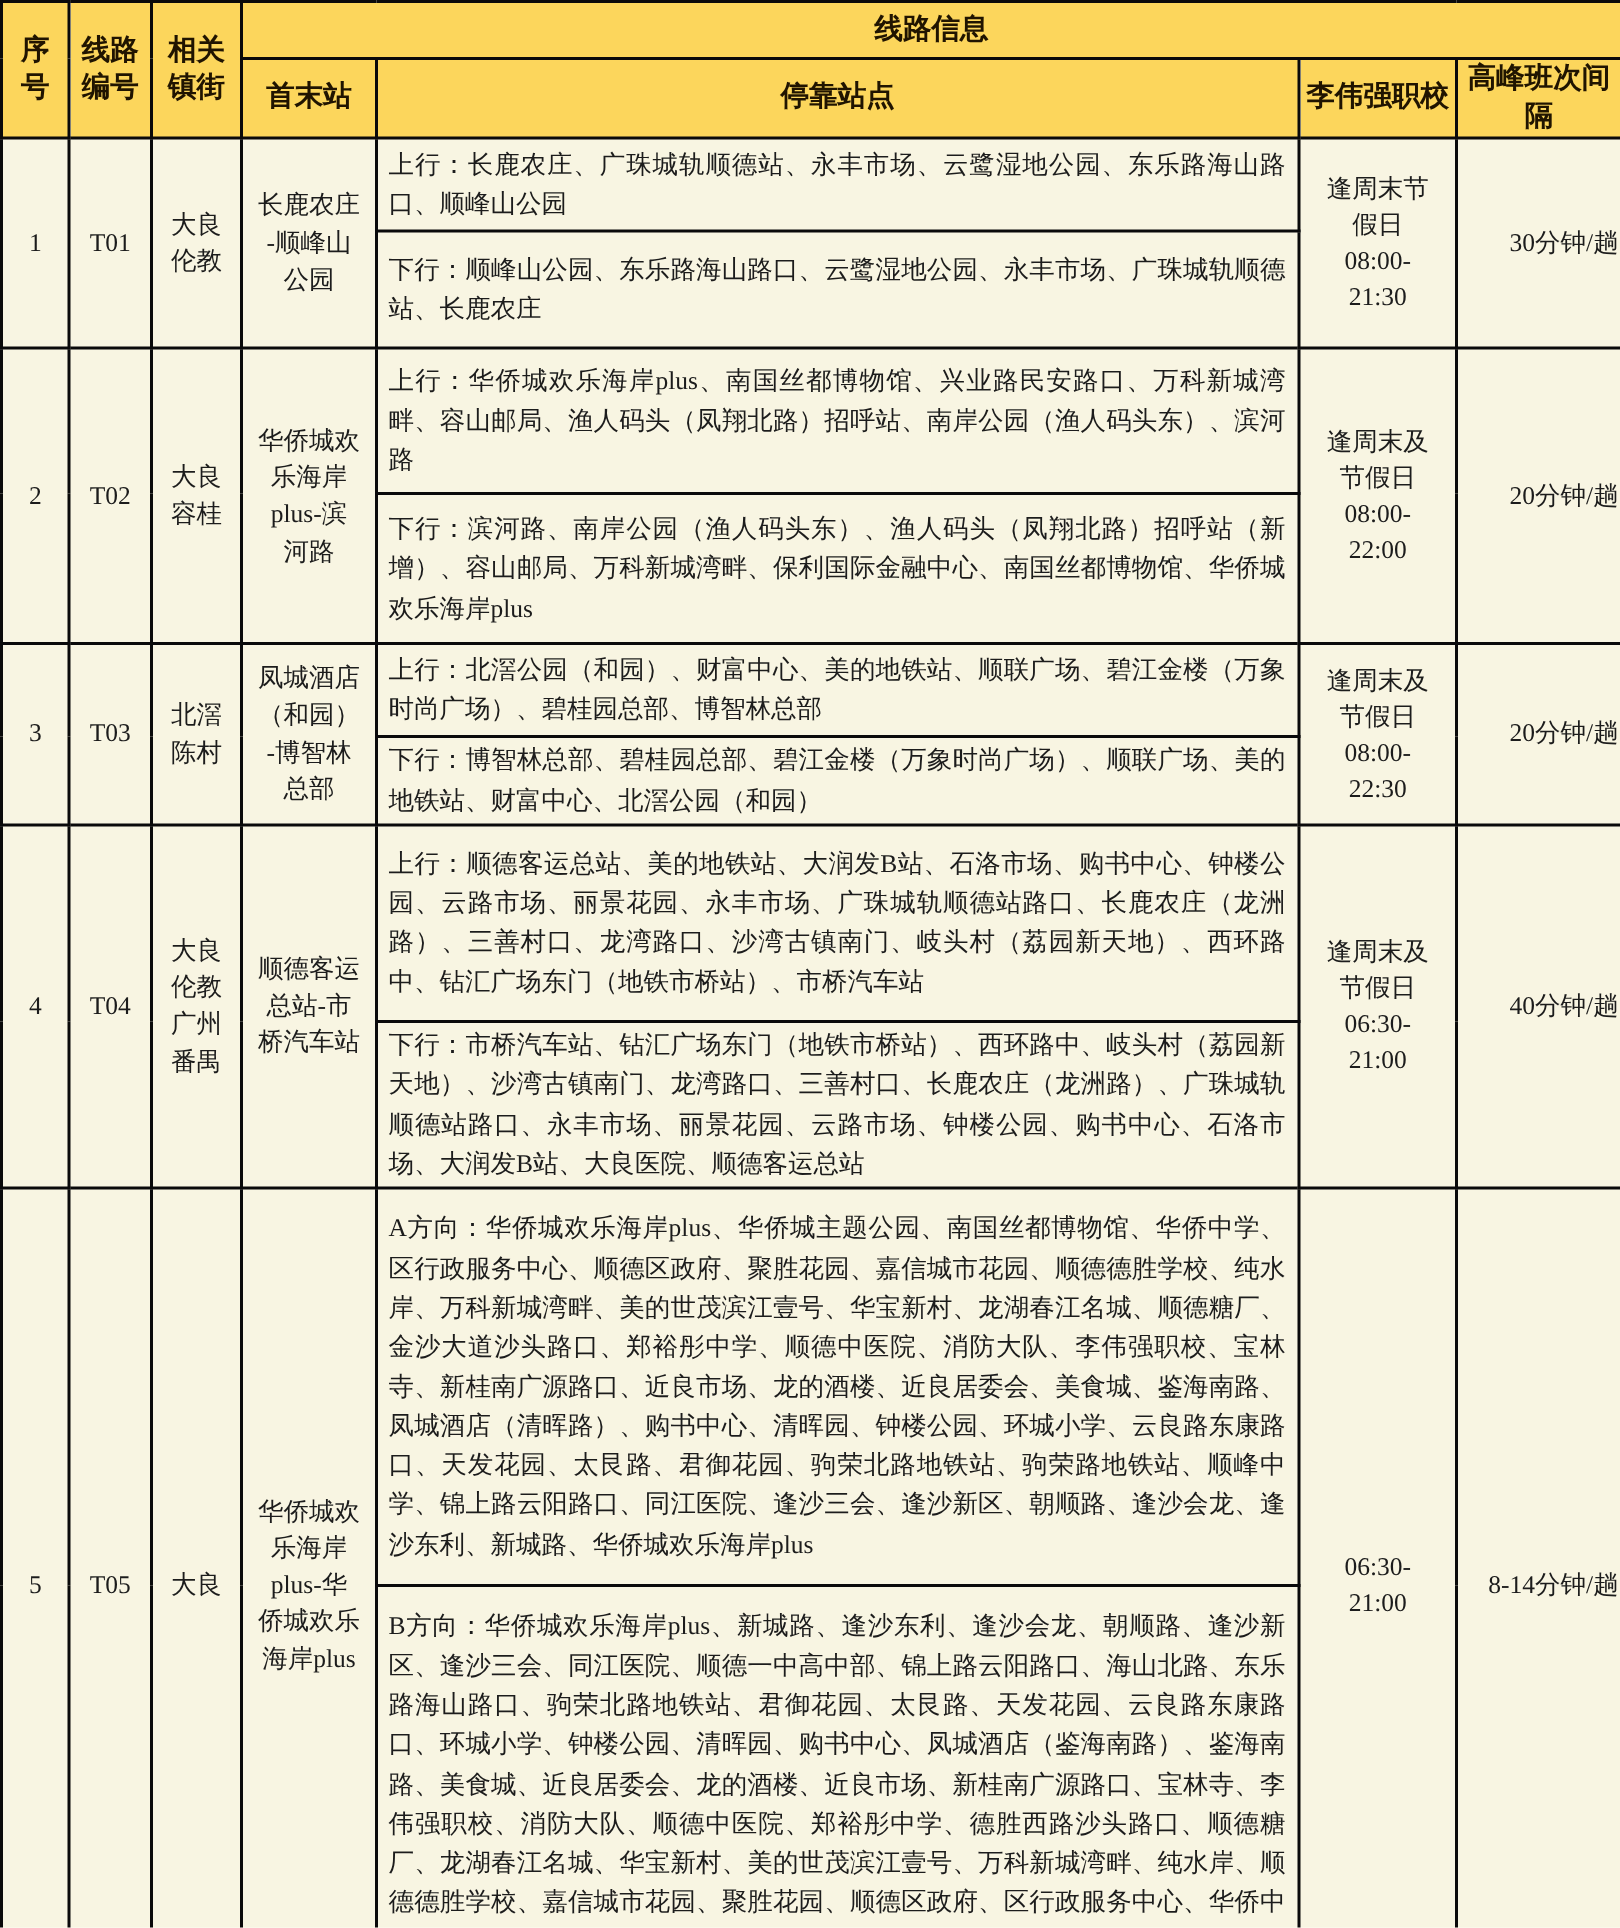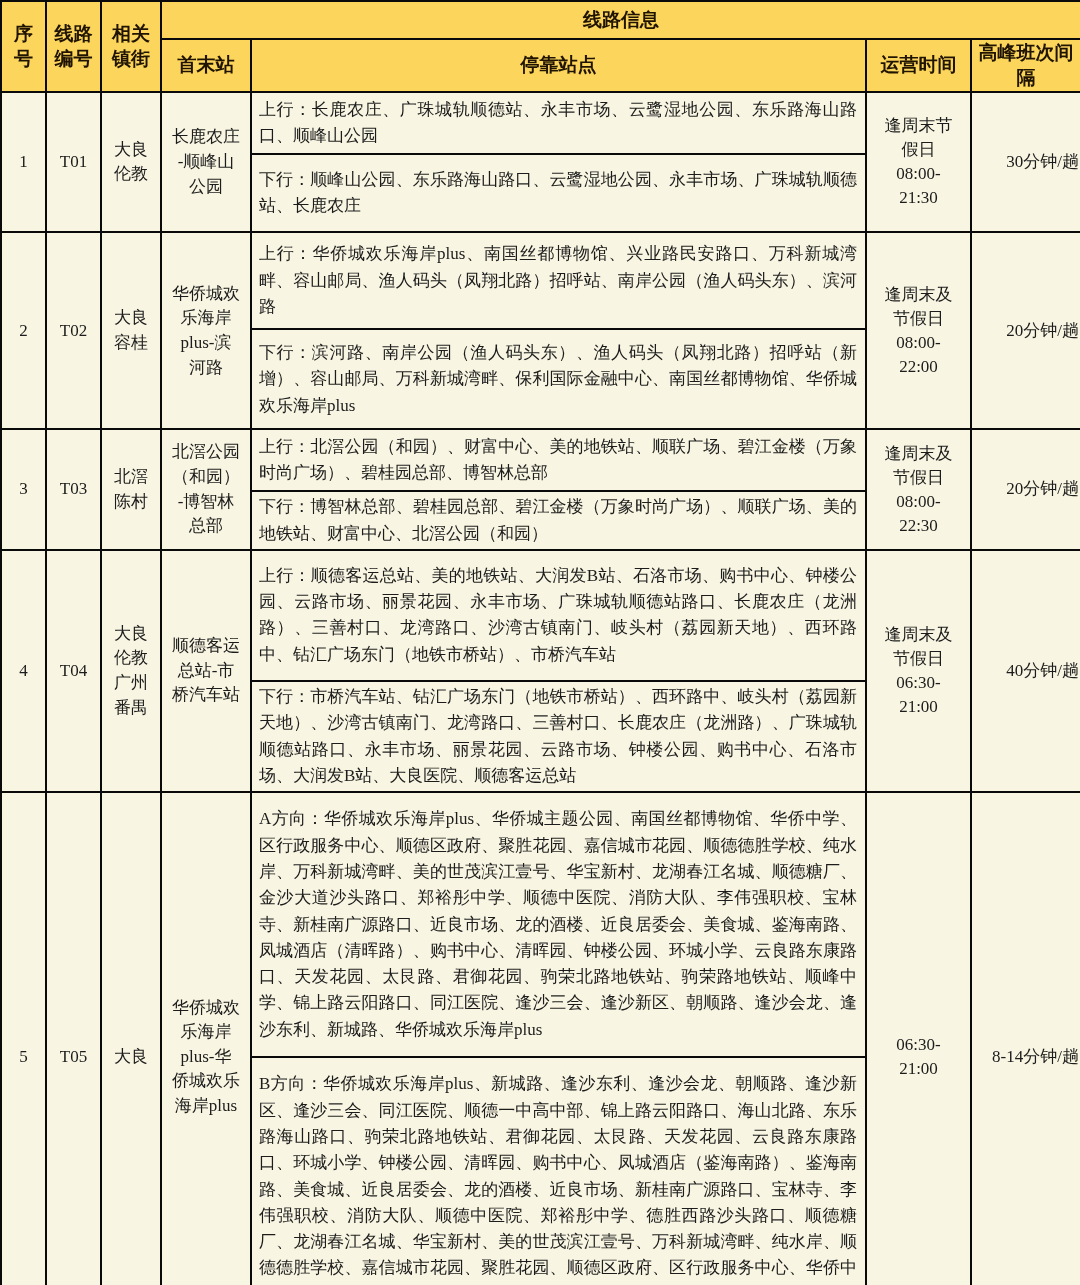--- a/index.html
+++ b/index.html
@@ -77,21 +77,21 @@
 号</th>
         <th rowspan="2">线路
 编号</th>
         <th rowspan="2">相关
 镇街</th>
         <th colspan="4">线路信息</th>
       </tr>
       <tr style="height:52px">
         <th>首末站</th>
         <th>停靠站点</th>
-        <th>运营时间</th>
+        <th>李伟强职校</th>
         <th>高峰班次间
 隔</th>
       </tr>
     </thead>
     <tbody>
 
       <tr style="height:62px">
         <td rowspan="2" class="c">1</td>
         <td rowspan="2" class="c">T01</td>
         <td rowspan="2" class="c pre">大良
@@ -128,21 +128,21 @@
       </tr>
       <tr style="height:100px">
         <td class="stops">下行：滨河路、南岸公园（渔人码头东）、渔人码头（凤翔北路）招呼站（新增）、容山邮局、万科新城湾畔、保利国际金融中心、南国丝都博物馆、华侨城欢乐海岸plus</td>
       </tr>
 
       <tr style="height:62px">
         <td rowspan="2" class="c">3</td>
         <td rowspan="2" class="c">T03</td>
         <td rowspan="2" class="c pre">北滘
 陈村</td>
-        <td rowspan="2" class="c pre">北滘公园
+        <td rowspan="2" class="c pre">凤城酒店
 （和园）
 -博智林
 总部</td>
         <td class="stops">上行：北滘公园（和园）、财富中心、美的地铁站、顺联广场、碧江金楼（万象时尚广场）、碧桂园总部、博智林总部</td>
         <td rowspan="2" class="c pre sched">逢周末及
 节假日
 08:00-
 22:30</td>
         <td rowspan="2" class="c interval">20分钟/趟</td>
       </tr>

